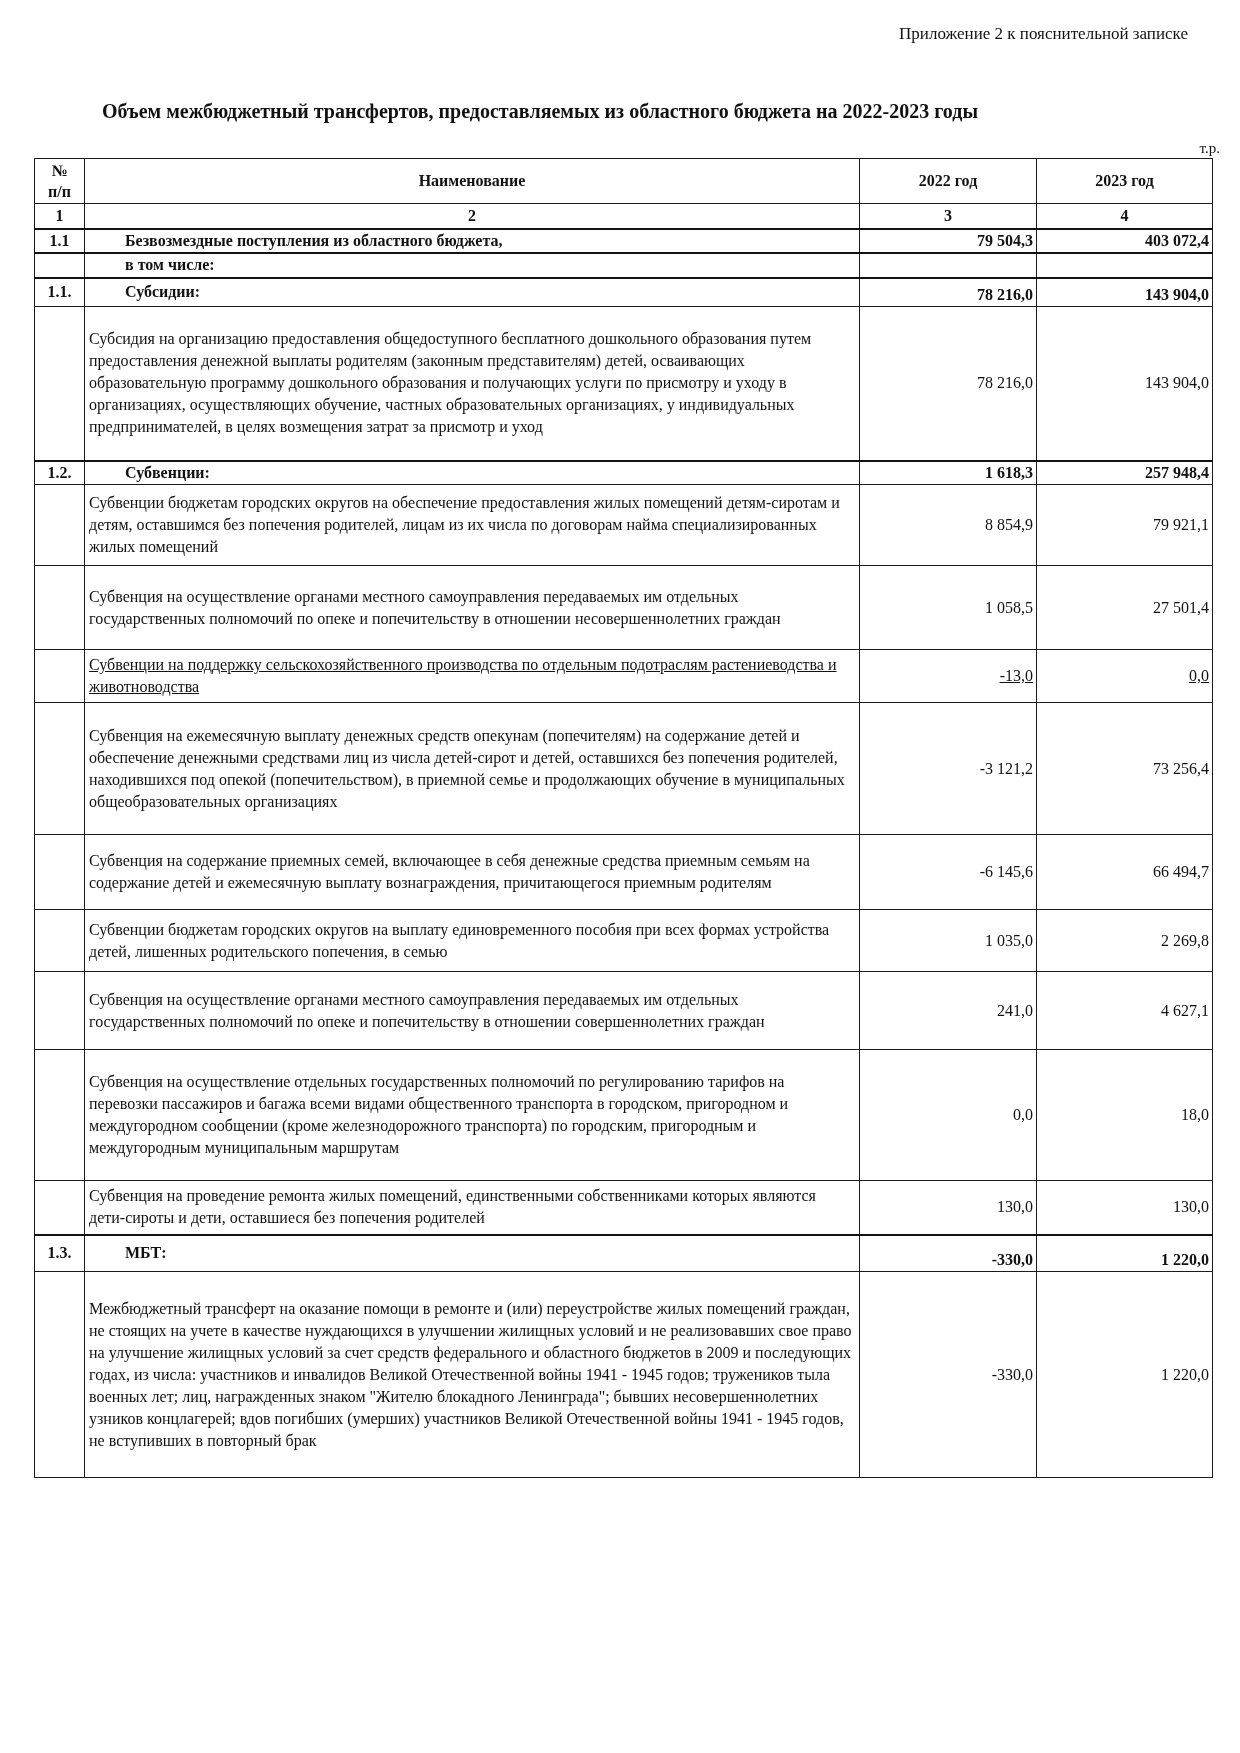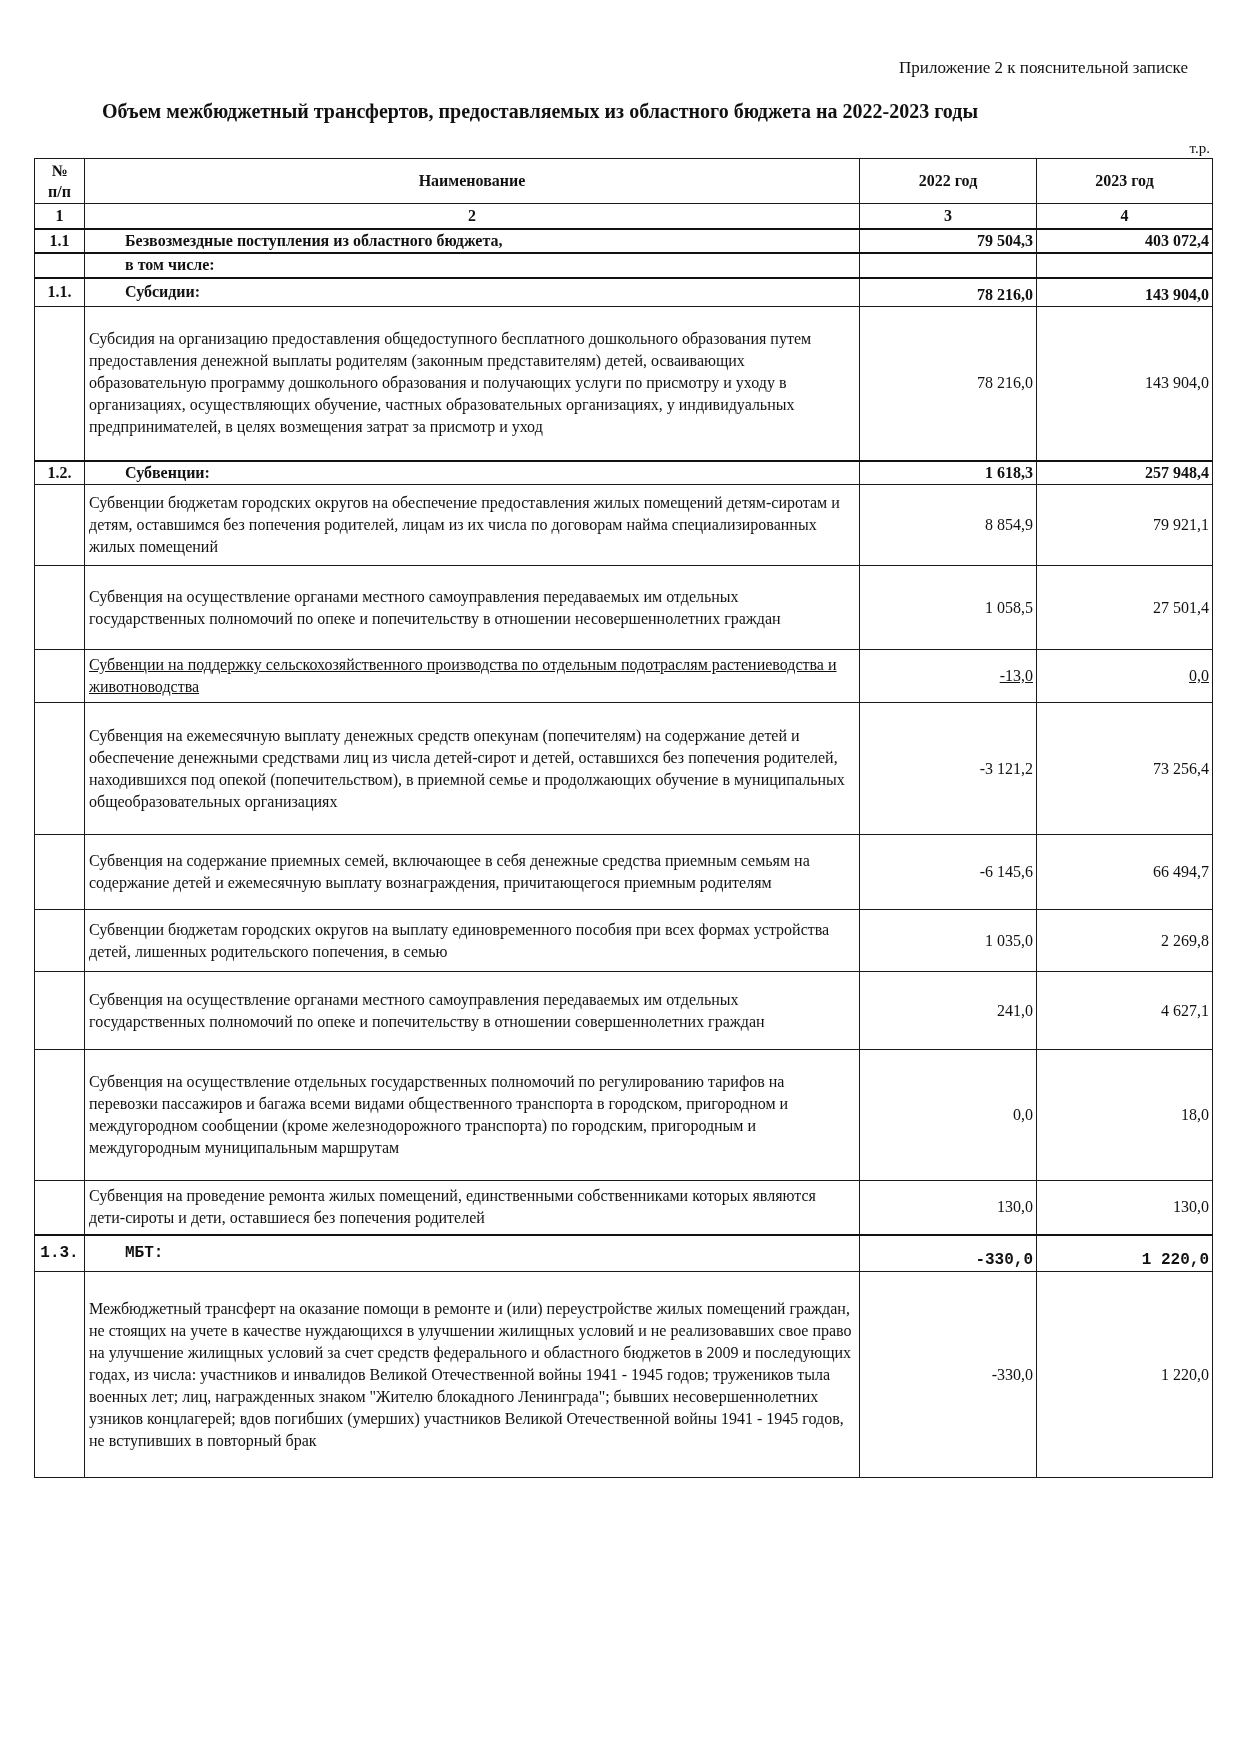--- a/index.html
+++ b/index.html
@@ -1,21 +1,21 @@
 <!DOCTYPE html>
 <html><head>
 <meta charset="utf-8">
 <style>
   html, body { margin: 0; padding: 0; background: #ffffff; }
   body { width: 1240px; height: 1753px; position: relative; overflow: hidden;
          font-family: "Liberation Serif", "DejaVu Serif", serif; color: #111; }
-  .appendix { position: absolute; top: 24px; right: 52px; font-size: 17px; margin-top: 34px; }
+  .appendix { position: absolute; top: 24px; right: 52px; font-size: 17px; }
   .title { position: absolute; top: 100px; left: 0; width: 1080px; text-align: center;
            font-size: 20px; font-weight: bold; }
-  .units { position: absolute; top: 140px; right: 30px; font-size: 15px; }
+  .units { position: absolute; top: 140px; right: 20px; font-size: 15px; }
   table { position: absolute; top: 158px; left: 34px; width: 1178px;
           border-collapse: collapse; table-layout: fixed; }
   col.c-num { width: 50px; }
   col.c-name { width: 775px; }
   col.c-y1 { width: 177px; }
   col.c-y2 { width: 176px; }
   td, th { border: 1.5px solid #1a1a1a; padding: 0 4px; font-size: 16px; line-height: 22px;
            vertical-align: middle; }
   th { font-weight: bold; text-align: center; }
   td.num { text-align: center; font-weight: bold; }
@@ -135,21 +135,21 @@
         <td class="name">Субвенция  на осуществление отдельных государственных полномочий по регулированию тарифов на перевозки пассажиров и багажа всеми видами общественного транспорта в городском, пригородном и междугородном сообщении (кроме железнодорожного транспорта) по городским, пригородным и междугородным муниципальным маршрутам</td>
         <td class="val">0,0</td>
         <td class="val">18,0</td>
       </tr>
       <tr style="height: 54px;">
         <td class="num"></td>
         <td class="name">Субвенция на проведение ремонта жилых помещений, единственными собственниками которых являются дети-сироты и дети, оставшиеся без попечения родителей</td>
         <td class="val">130,0</td>
         <td class="val">130,0</td>
       </tr>
-      <tr class="bold thick" style="height: 37px; font-family: Liberation Mono, monospace;">
+      <tr class="bold thick" style="height: 37px;">
         <td class="num">1.3.</td>
         <td class="name">МБТ:</td>
         <td class="val-b">-330,0</td>
         <td class="val-b">1 220,0</td>
       </tr>
       <tr style="height: 206px;">
         <td class="num"></td>
         <td class="name">Межбюджетный трансферт на оказание помощи в ремонте и (или) переустройстве жилых помещений граждан, не стоящих на учете в качестве нуждающихся в улучшении жилищных условий и не реализовавших свое право на улучшение жилищных условий за счет средств федерального и областного бюджетов в 2009 и последующих годах, из числа: участников и инвалидов Великой Отечественной войны 1941 - 1945 годов; тружеников тыла военных лет; лиц, награжденных знаком "Жителю блокадного Ленинграда"; бывших несовершеннолетних узников концлагерей; вдов погибших (умерших) участников Великой Отечественной войны 1941 - 1945 годов, не вступивших в повторный брак</td>
         <td class="val">-330,0</td>
         <td class="val">1 220,0</td>

